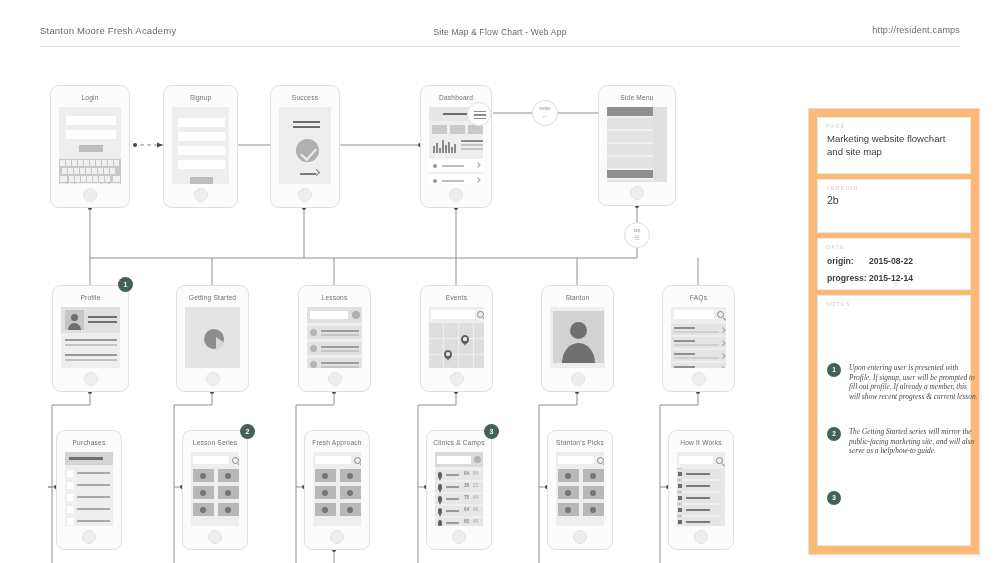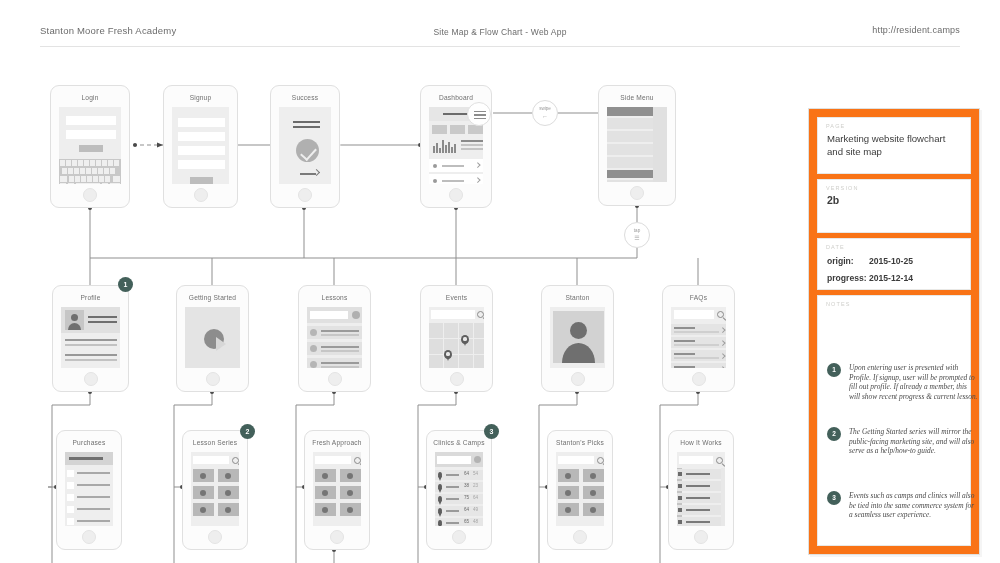--- a/index.html
+++ b/index.html
@@ -154,35 +154,35 @@
     border-right:1px solid #9d9d9d; border-top:1px solid #9d9d9d;
     transform:rotate(45deg);
   }
 
   
   .mbar{ position:absolute; background:#8a8a8a; bottom:0; }
 
   
   #panel{
     position:absolute; left:808px; top:108px; width:172px; height:447px;
-    background:#f97316; border:1px solid #e0e0de;
+    background:#fdba74; border:1px solid #e0e0de;
     box-shadow:2px 2px 0 rgba(0,0,0,.04);
   }
   .pcard{
     position:absolute; left:8px; right:8px;
     background:#ffffff; border:1px solid #e8e8e6;
   }
   .plabel{
     font-size:5.5px; color:#cfcfcb; letter-spacing:1.1px;
     padding:5px 0 0 8px; text-transform:uppercase;
   }
   .ptext{
     font-size:9.6px; color:#3c3c3c; padding:4px 9px 0 9px; line-height:12.5px;
   }
-  .pversion{ font-size:10.5px; font-weight:bold; color:#3c3c3c; padding:3px 0 0 9px; }
+  .pversion{ font-size:10.5px; font-weight:normal; color:#3c3c3c; padding:3px 0 0 9px; }
   .drow{ padding:2px 0 0 9px; font-size:8.6px; color:#3c3c3c; }
   .drow b{ display:inline-block; width:42px; font-weight:bold; }
   .drow span{ font-weight:bold; }
 
   .note{ position:absolute; left:9px; width:152px;margin-top:43px; }
   .note .nb{
     position:absolute; left:0; top:0; width:14px; height:14px; border-radius:50%;
     background:#43605a; color:#fff; font-size:6.5px; line-height:14px;
     text-align:center; font-weight:bold;
   }
@@ -765,36 +765,35 @@
   </div>
 
   <div class="pcard" style="top:70px;height:54px;">
     <div class="plabel">VERSION</div>
     <div class="pversion">2b</div>
   </div>
 
   <div class="pcard" style="top:129px;height:52px;">
     <div class="plabel">DATE</div>
     <div class="drow" style="padding-top:6px;">
-      <b>origin:</b><span>2015-10-25</span>
+      <b>origin:</b><span>2015-08-22</span>
     </div>
     <div class="drow" style="padding-top:7px;">
       <b>progress:</b><span>2015-12-14</span>
     </div>
   </div>
 
   <div class="pcard" style="top:186px;bottom:8px;">
     <div class="plabel">NOTES</div>
 
     <div class="note" style="top:24px;">
       <div class="nb">1</div>
       <div class="nt">Upon entering user is presented with Profile. If signup, user will be prompted to fill out profile. If already a member, this will show recent progress &amp; current lesson.</div>
     </div>
     <div class="note" style="top:88px;">
       <div class="nb">2</div>
       <div class="nt">The Getting Started series will mirror the public-facing marketing site, and will also serve as a help/how-to guide.</div>
     </div>
     <div class="note" style="top:152px;">
       <div class="nb">3</div>
-      <div class="nt">Events such as camps and clinics will also be tied into the same commerce system for a seamless user experience.</div>
     </div>
   </div>
 </div>
 
 </body></html>

